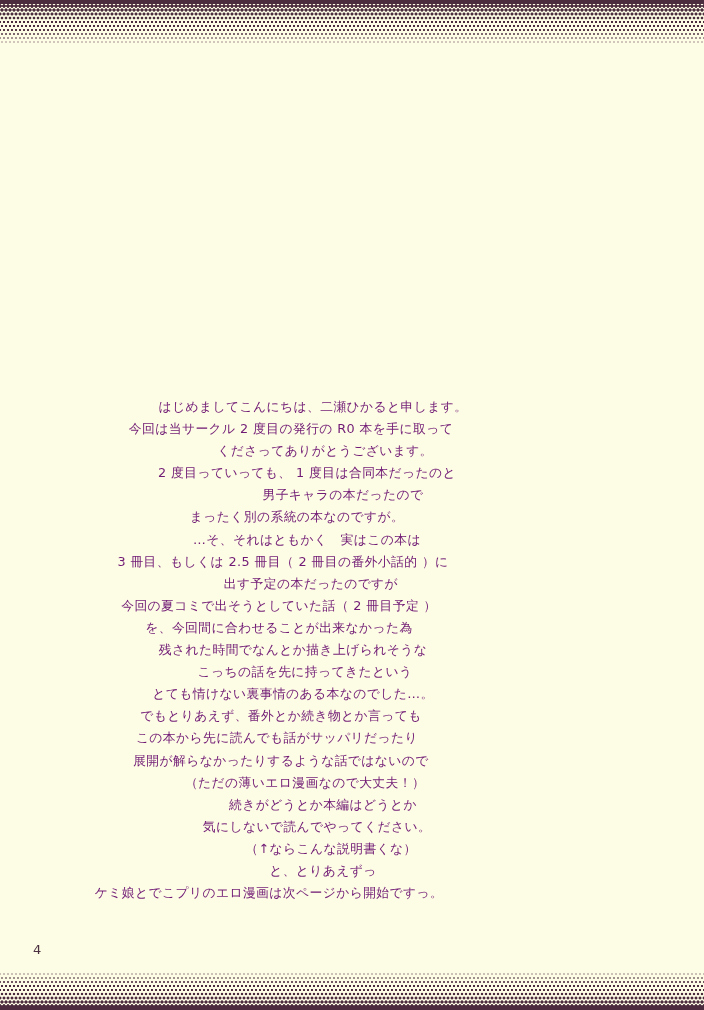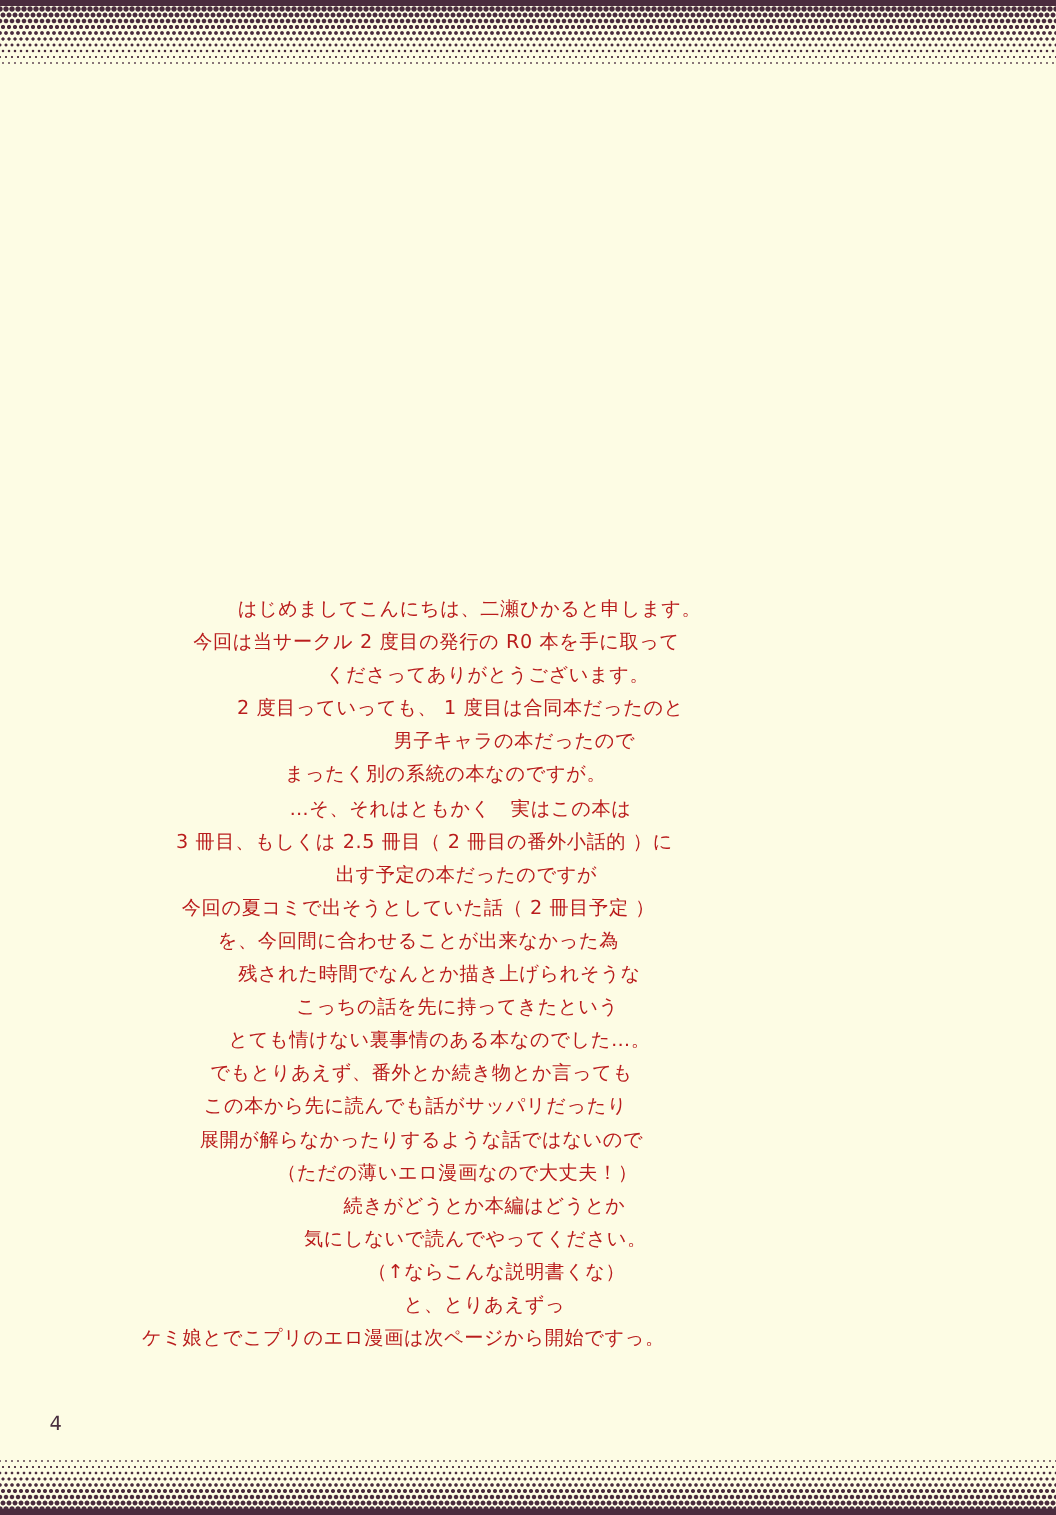--- a/index.html
+++ b/index.html
@@ -60,21 +60,21 @@
     background: #4a2c3e;
   }
 
   
   .textblock {
     position: absolute;
     left: 0;
     top: 396px;
     width: 626px;
     text-align: center;
-    color: #b91c1c;
+    color: #701a75;
     font-size: 12.8px;
     line-height: 22.1px;
     letter-spacing: 0.4px;
     white-space: pre-wrap;
     font-family: "DejaVu Sans", "Liberation Sans", sans-serif;
   }
   
   .ln { display: block; }
 
   .page-number {

